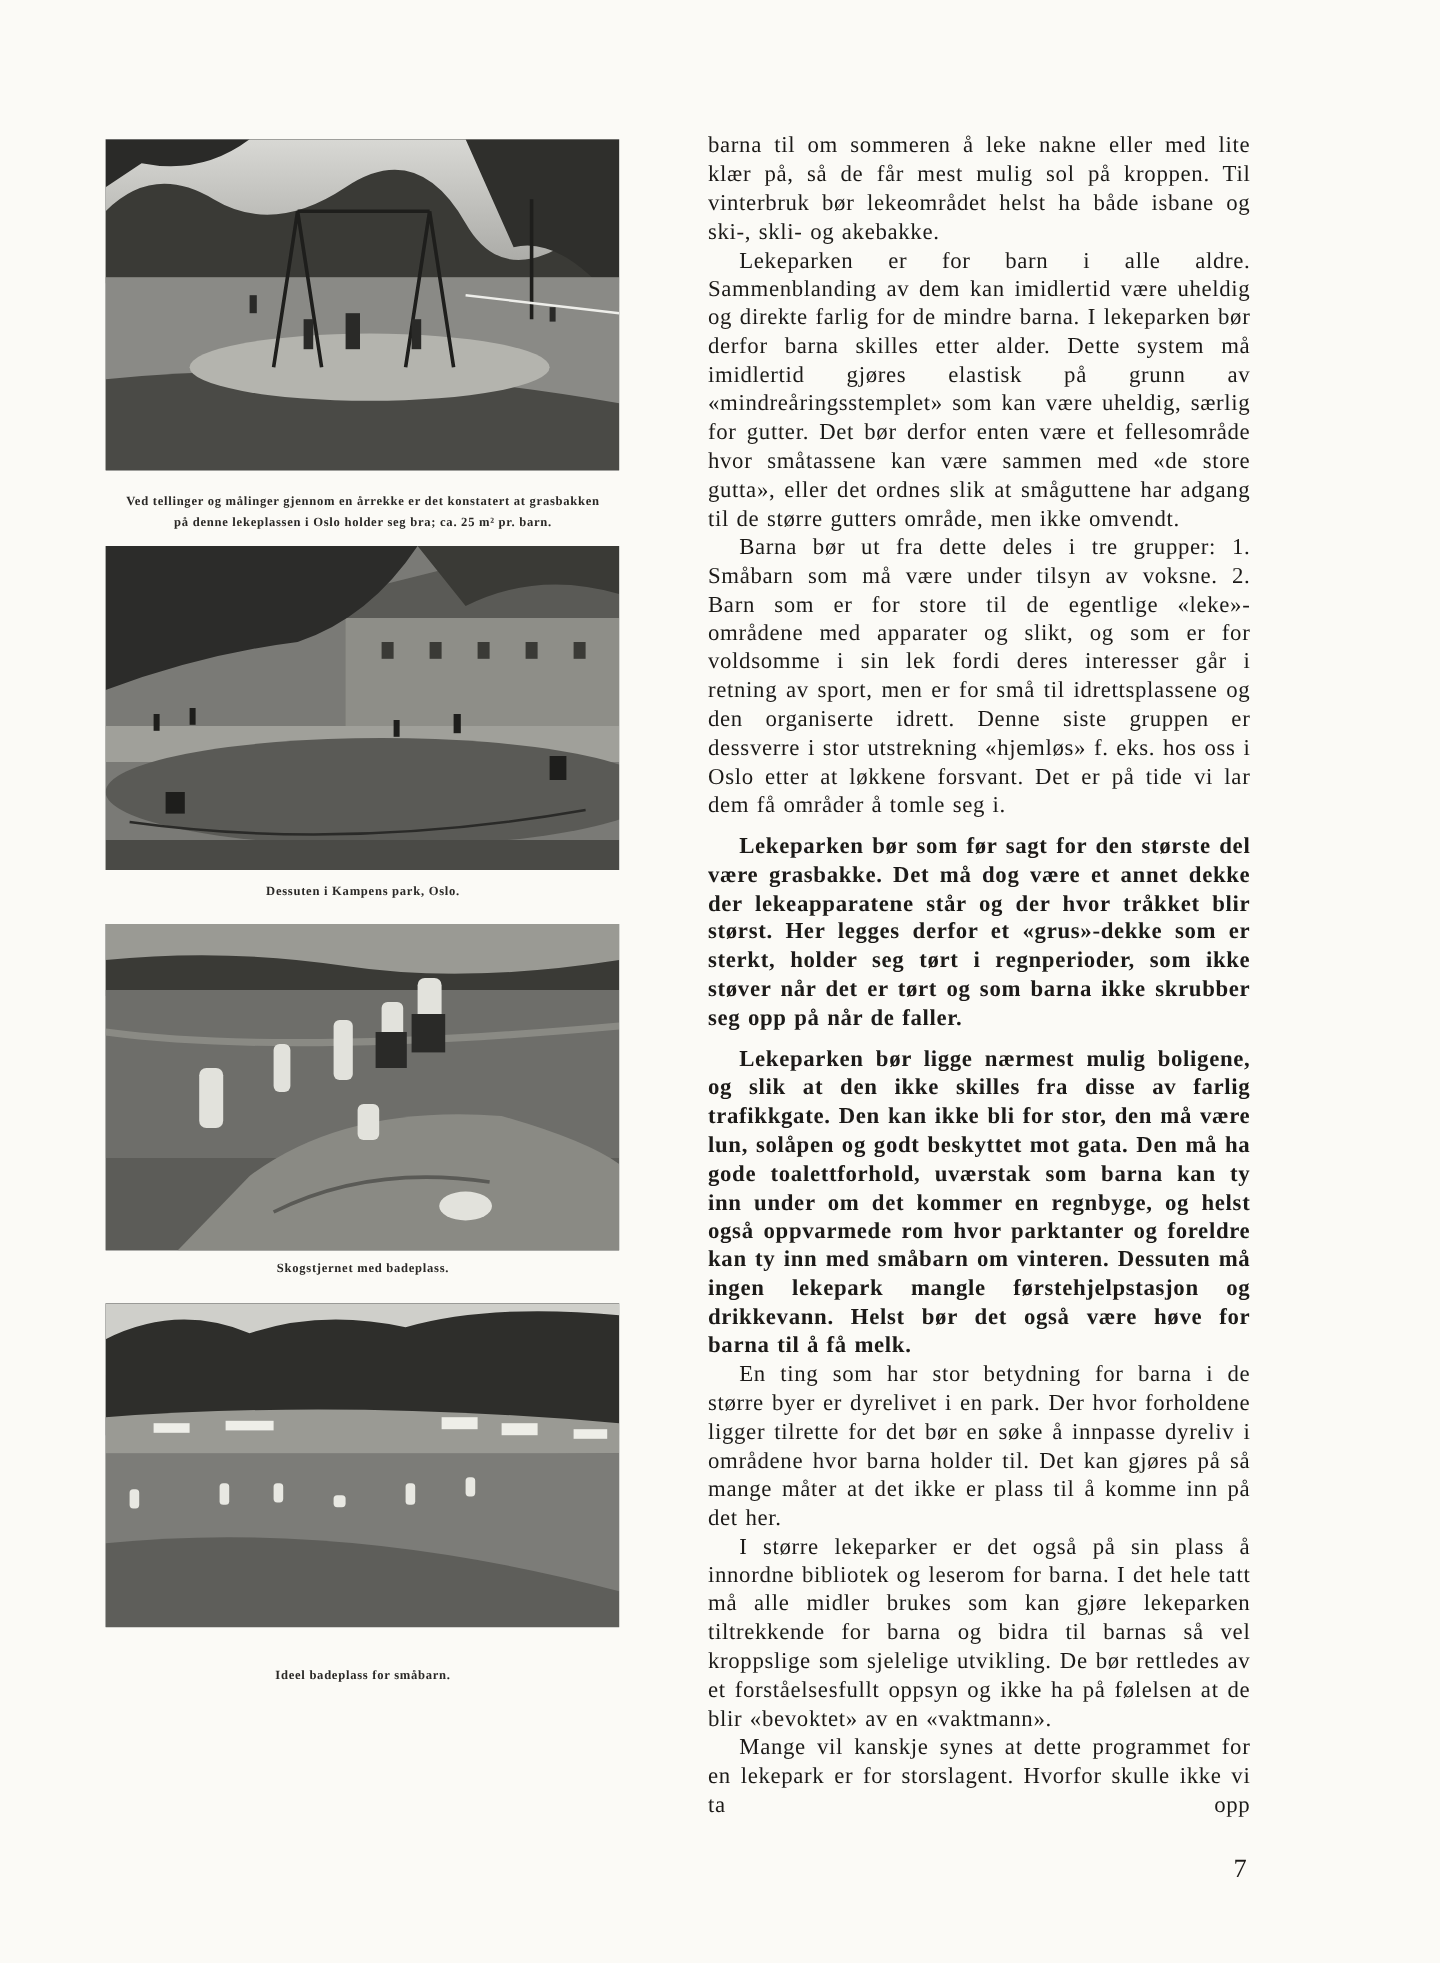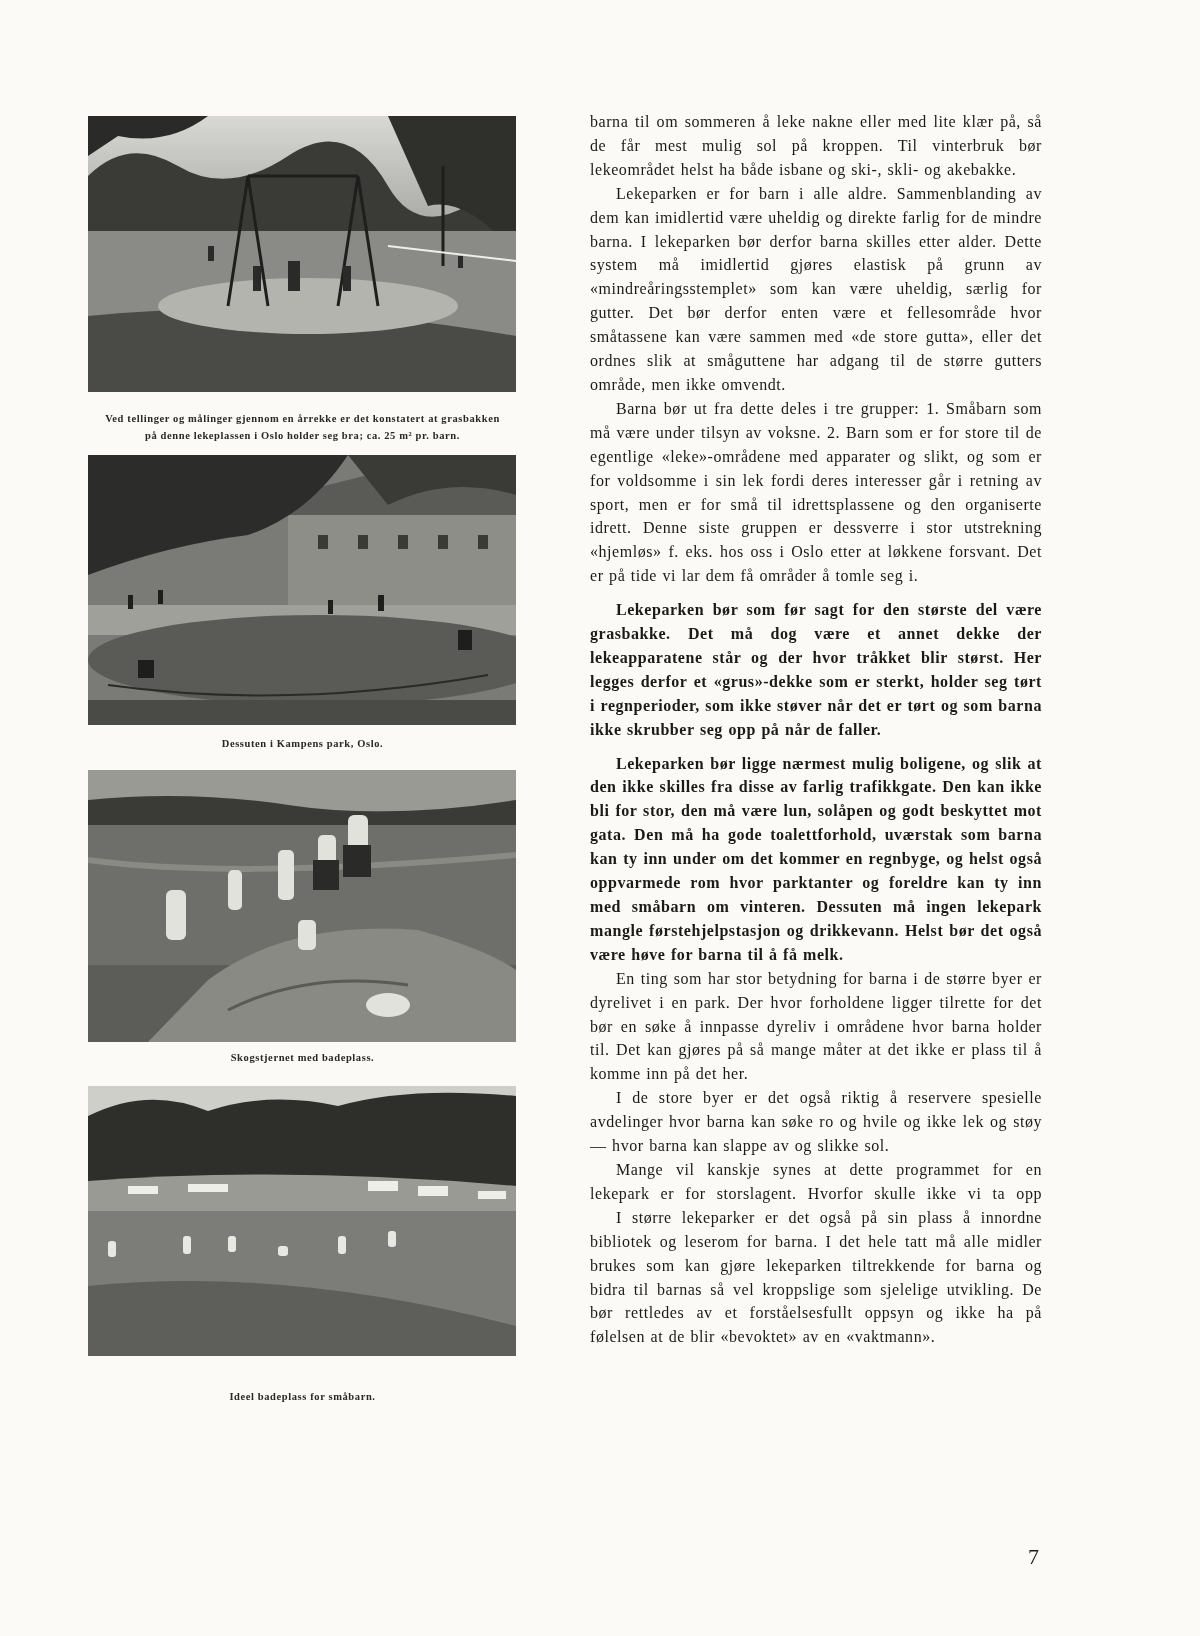--- a/index.html
+++ b/index.html
@@ -26,21 +26,21 @@
       font-weight: bold;
       font-size: 10.5px;
       line-height: 17px;
       letter-spacing: 0.6px;
       color: #2a2826;
     }
     .col {
       position: absolute;
       left: 590px; width: 452px; top: 110px;
       font-family: "Liberation Serif", serif;
-      font-size: 16px;
+      font-size: 19px;
       line-height: 23.9px;
       text-align: justify;
       letter-spacing: 0.55px;
       word-spacing: 1px;
       color: #1c1a18;
     }
     .col p { margin: 0; text-indent: 26px; text-align-last: left; }
     .col p.cont { text-indent: 0; }
     .col p.gap { margin-top: 10px; font-weight: bold; }
     .page-number {
@@ -180,18 +180,17 @@
   <div>Ideel badeplass for småbarn.</div>
 </div>
 
 <div class="col">
   <p class="cont">barna til om sommeren å leke nakne eller med lite klær på, så de får mest mulig sol på kroppen. Til vinterbruk bør lekeområdet helst ha både isbane og ski-, skli- og akebakke.</p>
   <p>Lekeparken er for barn i alle aldre. Sammenblanding av dem kan imidlertid være uheldig og direkte farlig for de mindre barna. I lekeparken bør derfor barna skilles etter alder. Dette system må imidlertid gjøres elastisk på grunn av «mindreåringsstemplet» som kan være uheldig, særlig for gutter. Det bør derfor enten være et fellesområde hvor småtassene kan være sammen med «de store gutta», eller det ordnes slik at småguttene har adgang til de større gutters område, men ikke omvendt.</p>
   <p>Barna bør ut fra dette deles i tre grupper: 1. Småbarn som må være under tilsyn av voksne. 2. Barn som er for store til de egentlige «leke»-områdene med apparater og slikt, og som er for voldsomme i sin lek fordi deres interesser går i retning av sport, men er for små til idrettsplassene og den organiserte idrett. Denne siste gruppen er dessverre i stor utstrekning «hjemløs» f. eks. hos oss i Oslo etter at løkkene forsvant. Det er på tide vi lar dem få områder å tomle seg i.</p>
   <p class="gap">Lekeparken bør som før sagt for den største del være grasbakke. Det må dog være et annet dekke der lekeapparatene står og der hvor tråkket blir størst. Her legges derfor et «grus»-dekke som er sterkt, holder seg tørt i regnperioder, som ikke støver når det er tørt og som barna ikke skrubber seg opp på når de faller.</p>
   <p class="gap">Lekeparken bør ligge nærmest mulig boligene, og slik at den ikke skilles fra disse av farlig trafikkgate. Den kan ikke bli for stor, den må være lun, solåpen og godt beskyttet mot gata. Den må ha gode toalettforhold, uværstak som barna kan ty inn under om det kommer en regnbyge, og helst også oppvarmede rom hvor parktanter og foreldre kan ty inn med småbarn om vinteren. Dessuten må ingen lekepark mangle førstehjelpstasjon og drikkevann. Helst bør det også være høve for barna til å få melk.</p>
   <p>En ting som har stor betydning for barna i de større byer er dyrelivet i en park. Der hvor forholdene ligger tilrette for det bør en søke å innpasse dyreliv i områdene hvor barna holder til. Det kan gjøres på så mange måter at det ikke er plass til å komme inn på det her.</p>
-  <p>I de store byer er det også riktig å reservere spesielle avdelinger hvor barna kan søke ro og hvile og ikke lek og støy — hvor barna kan slappe av og slikke sol.</p>
+  <p>I større lekeparker er det også på sin plass å innordne bibliotek og leserom for barna. I det hele tatt må alle midler brukes som kan gjøre lekeparken tiltrekkende for barna og bidra til barnas så vel kroppslige som sjelelige utvikling. De bør rettledes av et forståelsesfullt oppsyn og ikke ha på følelsen at de blir «bevoktet» av en «vaktmann».</p>
   <p style="text-align-last: justify;">Mange vil kanskje synes at dette programmet for en lekepark er for storslagent. Hvorfor skulle ikke vi ta opp</p>
-  <p>I større lekeparker er det også på sin plass å innordne bibliotek og leserom for barna. I det hele tatt må alle midler brukes som kan gjøre lekeparken tiltrekkende for barna og bidra til barnas så vel kroppslige som sjelelige utvikling. De bør rettledes av et forståelsesfullt oppsyn og ikke ha på følelsen at de blir «bevoktet» av en «vaktmann».</p>
 </div>
 
 <div class="page-number">7</div>
 
 </body></html>

